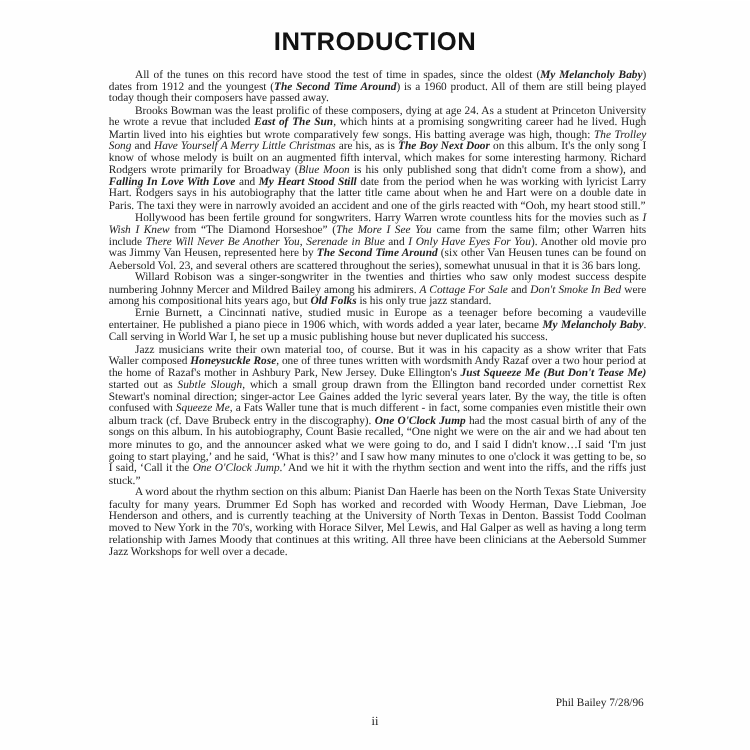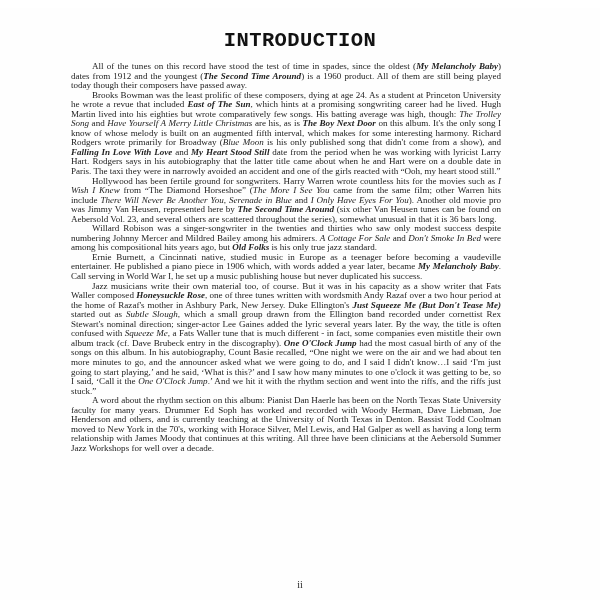--- a/index.html
+++ b/index.html
@@ -18,34 +18,34 @@
 
   .page {
     position: relative;
     width: 600px;
     height: 600px;
     background: #fefefe;
     box-sizing: border-box;
   }
 
   .page-title {
-    font-family: Liberation Mono, monospace;
+    font-family: Liberation Sans, sans-serif;
     font-weight: bold;
     font-size: 20.5px;
     letter-spacing: 0.4px;
     text-align: center;
     color: #121212;
-    margin: 8px;
+    margin: 1px;
     padding-top: 22px;
     line-height: 1.05;
   }
 
   .body-block {
     position: absolute;
-    left: 71px;
+    left: 87px;
     top: 54px;
     width: 430px;
   }
 
   p.para {
     margin: 0;
     text-align: justify;
     text-justify: inter-word;
     font-size: 9.05px;
     line-height: 9.55px;
@@ -104,16 +104,17 @@
     <p class="para"><span>Willard Robison was a singer-songwriter in the twenties and thirties who saw only modest success despite numbering Johnny Mercer and Mildred Bailey among his admirers. </span><span class="it">A Cottage For Sale</span><span> and </span><span class="it">Don't Smoke In Bed</span><span> were among his compositional hits years ago, but </span><span class="alb">Old Folks</span><span> is his only true jazz standard.</span></p>
 
     <p class="para"><span>Ernie Burnett, a Cincinnati native, studied music in Europe as a teenager before becoming a vaudeville entertainer. He published a piano piece in 1906 which, with words added a year later, became </span><span class="alb">My Melancholy Baby</span><span>. Call serving in World War I, he set up a music publishing house but never duplicated his success.</span></p>
 
     <p class="para"><span>Jazz musicians write their own material too, of course. But it was in his capacity as a show writer that Fats Waller composed </span><span class="alb">Honeysuckle Rose</span><span>, one of three tunes written with wordsmith Andy Razaf over a two hour period at the home of Razaf's mother in Ashbury Park, New Jersey. Duke Ellington's </span><span class="alb">Just Squeeze Me (But Don't Tease Me)</span><span> started out as </span><span class="it">Subtle Slough</span><span>, which a small group drawn from the Ellington band recorded under cornettist Rex Stewart's nominal direction; singer-actor Lee Gaines added the lyric several years later. By the way, the title is often confused with </span><span class="it">Squeeze Me</span><span>, a Fats Waller tune that is much different - in fact, some companies even mistitle their own album track (cf. Dave Brubeck entry in the discography). </span><span class="alb">One O'Clock Jump</span><span> had the most casual birth of any of the songs on this album. In his autobiography, Count Basie recalled, “One night we were on the air and we had about ten more minutes to go, and the announcer asked what we were going to do, and I said I didn't know…I said ‘I'm just going to start playing,’ and he said, ‘What is this?’ and I saw how many minutes to one o'clock it was getting to be, so I said, ‘Call it the </span><span class="it">One O'Clock Jump</span><span>.’ And we hit it with the rhythm section and went into the riffs, and the riffs just stuck.”</span></p>
 
     <p class="para"><span>A word about the rhythm section on this album: Pianist Dan Haerle has been on the North Texas State University faculty for many years. Drummer Ed Soph has worked and recorded with Woody Herman, Dave Liebman, Joe Henderson and others, and is currently teaching at the University of North Texas in Denton. Bassist Todd Coolman moved to New York in the 70's, working with Horace Silver, Mel Lewis, and Hal Galper as well as having a long term relationship with James Moody that continues at this writing. All three have been clinicians at the Aebersold Summer Jazz Workshops for well over a decade.</span></p>
 
   </div>
 
+  <div class="signature">Phil Bailey 7/28/96</div>
 
   <div class="folio"><span>ii</span></div>
 
 </div>
 
 </body></html>

